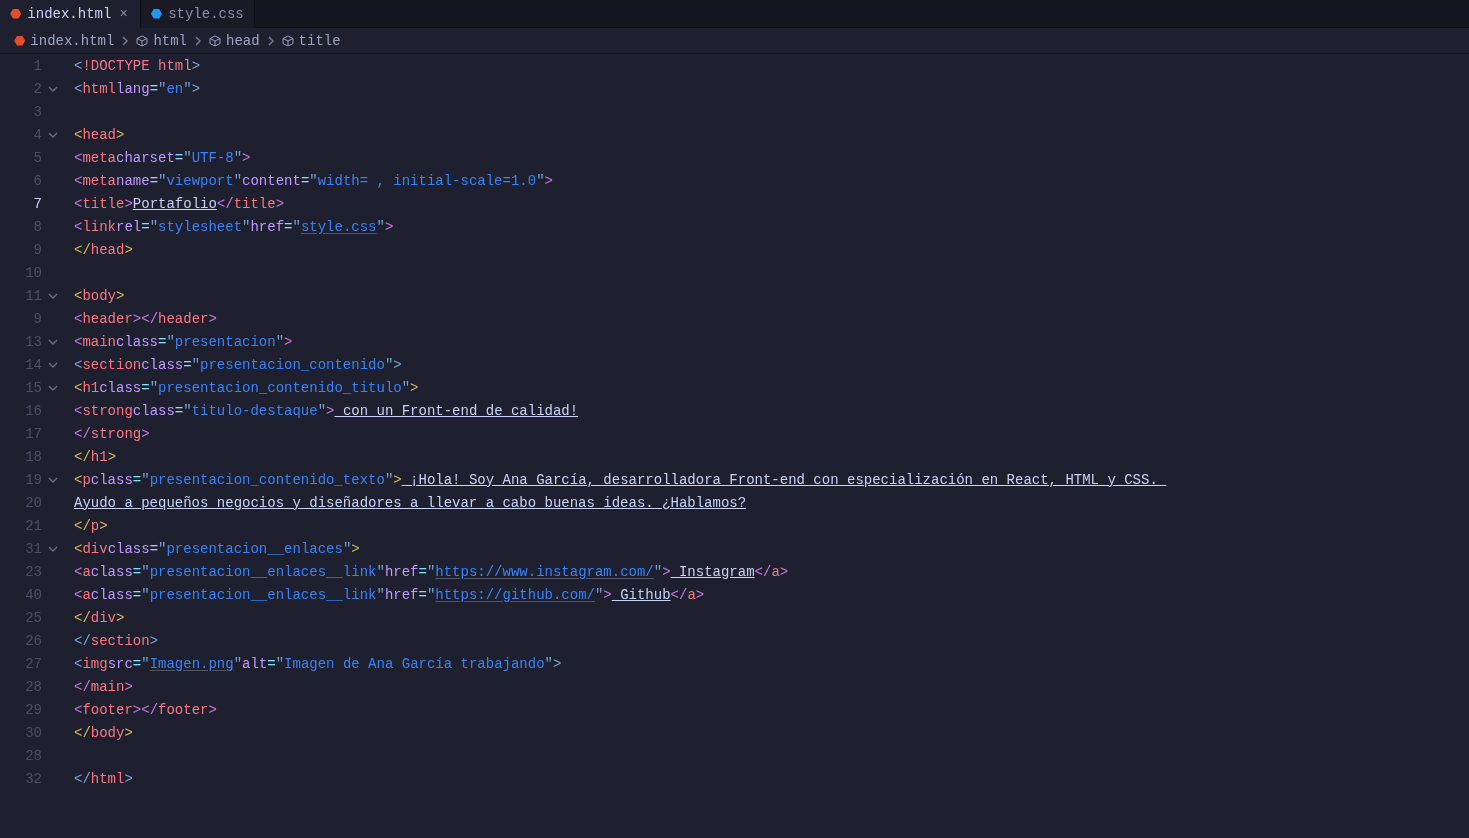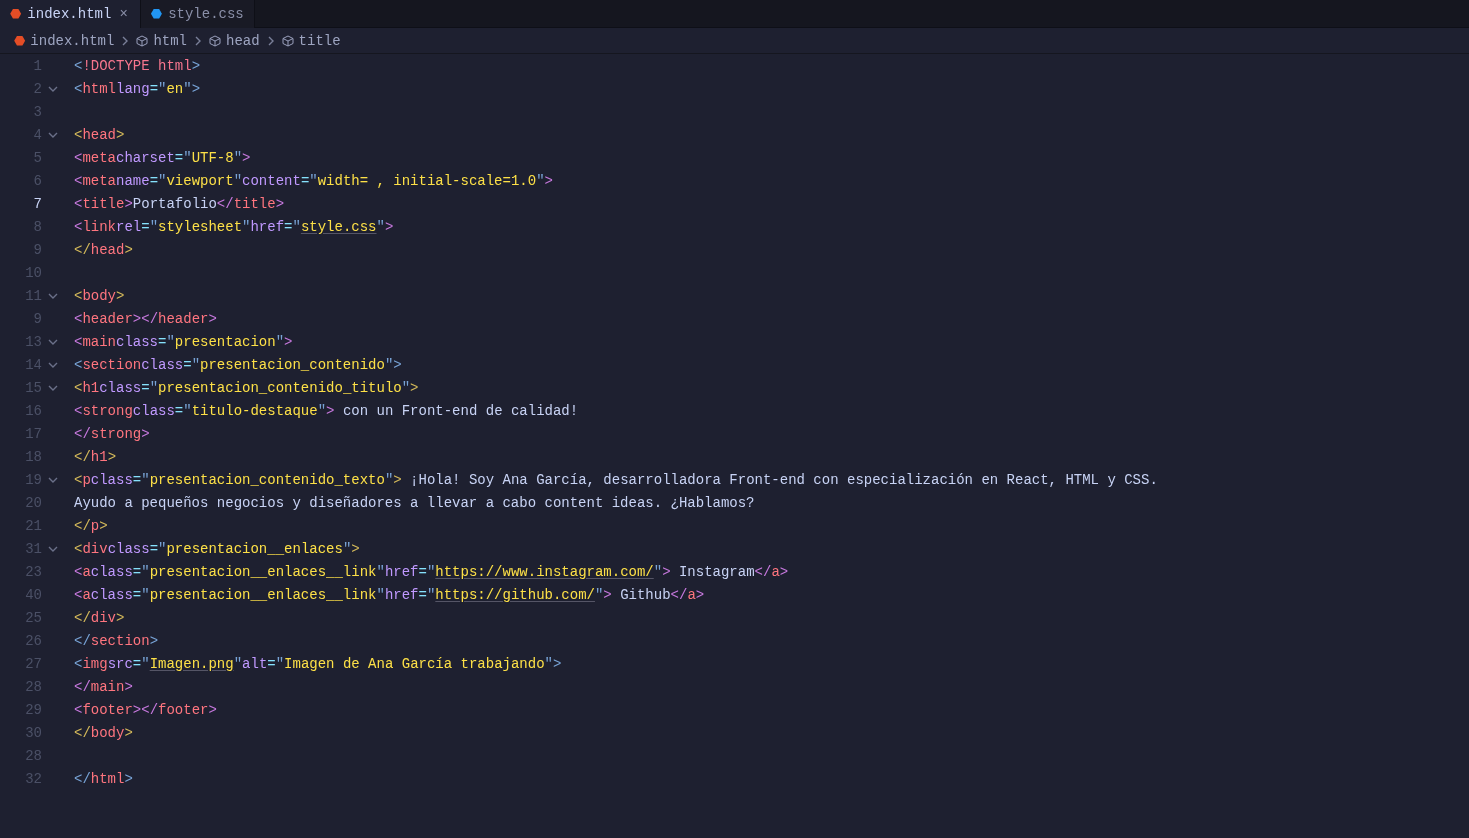--- a/index.html
+++ b/index.html
@@ -103,22 +103,22 @@
   white-space: pre;
   display: flex;
   align-items: center;
 }
 .c-bracket { color: #78a3d6; }
 .c-bracket-y { color: #d4b95a; }
 .c-bracket-p { color: #c678dd; }
 .c-doctype { color: #f7768e; }
 .c-tag { color: #ff757f; }
 .c-attr { color: #c099ff; }
-.c-string { color: #fde047; }
-.c-white { color: #c8d3f5; }
+.c-string { color: #3b82f6; }
+.c-white { color: #c8d3f5; text-decoration: underline; }
 .c-punct { color: #78a3d6; }
 .c-eq { color: #86e1fc; }
 .link-underline { text-decoration: underline; text-decoration-color: #556; text-underline-offset: 2px; }
 </style>
 </head>
 <body>
 
 <div class="tabs">
   <div class="tab active">
     <span class="icon-html5">⬣</span>
@@ -353,21 +353,21 @@
     <div class="line"></div>
     <div class="line"><span class="c-bracket-y">&lt;</span><span class="c-tag">body</span><span class="c-bracket-y">&gt;</span></div>
     <div class="line">    <span class="c-bracket-p">&lt;</span><span class="c-tag">header</span><span class="c-bracket-p">&gt;&lt;/</span><span class="c-tag">header</span><span class="c-bracket-p">&gt;</span></div>
     <div class="line">    <span class="c-bracket-p">&lt;</span><span class="c-tag">main</span> <span class="c-attr">class</span><span class="c-eq">=</span><span class="c-punct">"</span><span class="c-string">presentacion</span><span class="c-punct">"</span><span class="c-bracket-p">&gt;</span></div>
     <div class="line">        <span class="c-bracket">&lt;</span><span class="c-tag">section</span> <span class="c-attr">class</span><span class="c-eq">=</span><span class="c-punct">"</span><span class="c-string">presentacion_contenido</span><span class="c-punct">"</span><span class="c-bracket">&gt;</span></div>
     <div class="line">       <span class="c-bracket-y">&lt;</span><span class="c-tag">h1</span> <span class="c-attr">class</span><span class="c-eq">=</span><span class="c-punct">"</span><span class="c-string">presentacion_contenido_titulo</span><span class="c-punct">"</span><span class="c-bracket-y">&gt;</span></div>
     <div class="line">            <span class="c-bracket-p">&lt;</span><span class="c-tag">strong</span> <span class="c-attr">class</span><span class="c-eq">=</span><span class="c-punct">"</span><span class="c-string">titulo-destaque</span><span class="c-punct">"</span><span class="c-bracket-p">&gt;</span><span class="c-white"> con un Front-end de calidad!</span></div>
     <div class="line">            <span class="c-bracket-p">&lt;/</span><span class="c-tag">strong</span><span class="c-bracket-p">&gt;</span></div>
     <div class="line">       <span class="c-bracket-y">&lt;/</span><span class="c-tag">h1</span><span class="c-bracket-y">&gt;</span></div>
     <div class="line">       <span class="c-bracket-y">&lt;</span><span class="c-tag">p</span> <span class="c-attr">class</span><span class="c-eq">=</span><span class="c-punct">"</span><span class="c-string">presentacion_contenido_texto</span><span class="c-punct">"</span><span class="c-bracket-y">&gt;</span><span class="c-white"> ¡Hola! Soy Ana García, desarrolladora Front-end con especialización en React, HTML y CSS. </span></div>
-    <div class="line">            <span class="c-white">Ayudo a pequeños negocios y diseñadores a llevar a cabo content ideas. ¿Hablamos?</span></div>
+    <div class="line">            <span class="c-white">Ayudo a pequeños negocios y diseñadores a llevar a cabo buenas ideas. ¿Hablamos?</span></div>
     <div class="line">       <span class="c-bracket-y">&lt;/</span><span class="c-tag">p</span><span class="c-bracket-y">&gt;</span></div>
     <div class="line">       <span class="c-bracket-y">&lt;</span><span class="c-tag">div</span> <span class="c-attr">class</span><span class="c-eq">=</span><span class="c-punct">"</span><span class="c-string">presentacion__enlaces</span><span class="c-punct">"</span><span class="c-bracket-y">&gt;</span></div>
     <div class="line">       <span class="c-bracket-p">&lt;</span><span class="c-tag">a</span> <span class="c-attr">class</span><span class="c-eq">=</span><span class="c-punct">"</span><span class="c-string">presentacion__enlaces__link</span><span class="c-punct">"</span> <span class="c-attr">href</span><span class="c-eq">=</span><span class="c-punct">"</span><span class="c-string link-underline">https://www.instagram.com/</span><span class="c-punct">"</span><span class="c-bracket-p">&gt;</span><span class="c-white"> Instagram</span><span class="c-bracket-p">&lt;/</span><span class="c-tag">a</span><span class="c-bracket-p">&gt;</span></div>
     <div class="line">       <span class="c-bracket-p">&lt;</span><span class="c-tag">a</span> <span class="c-attr">class</span><span class="c-eq">=</span><span class="c-punct">"</span><span class="c-string">presentacion__enlaces__link</span><span class="c-punct">"</span> <span class="c-attr">href</span><span class="c-eq">=</span><span class="c-punct">"</span><span class="c-string link-underline">https://github.com/</span><span class="c-punct">"</span><span class="c-bracket-p">&gt;</span><span class="c-white"> Github</span><span class="c-bracket-p">&lt;/</span><span class="c-tag">a</span><span class="c-bracket-p">&gt;</span></div>
     <div class="line">       <span class="c-bracket-y">&lt;/</span><span class="c-tag">div</span><span class="c-bracket-y">&gt;</span></div>
     <div class="line">    <span class="c-bracket">&lt;/</span><span class="c-tag">section</span><span class="c-bracket">&gt;</span></div>
     <div class="line">        <span class="c-bracket">&lt;</span><span class="c-tag">img</span> <span class="c-attr">src</span><span class="c-eq">=</span><span class="c-punct">"</span><span class="c-string link-underline">Imagen.png</span><span class="c-punct">"</span> <span class="c-attr">alt</span><span class="c-eq">=</span><span class="c-punct">"</span><span class="c-string">Imagen de Ana García trabajando</span><span class="c-punct">"</span><span class="c-bracket">&gt;</span></div>
     <div class="line">    <span class="c-bracket-p">&lt;/</span><span class="c-tag">main</span><span class="c-bracket-p">&gt;</span></div>
     <div class="line">    <span class="c-bracket-p">&lt;</span><span class="c-tag">footer</span><span class="c-bracket-p">&gt;&lt;/</span><span class="c-tag">footer</span><span class="c-bracket-p">&gt;</span></div>
     <div class="line"><span class="c-bracket-y">&lt;/</span><span class="c-tag">body</span><span class="c-bracket-y">&gt;</span></div>

